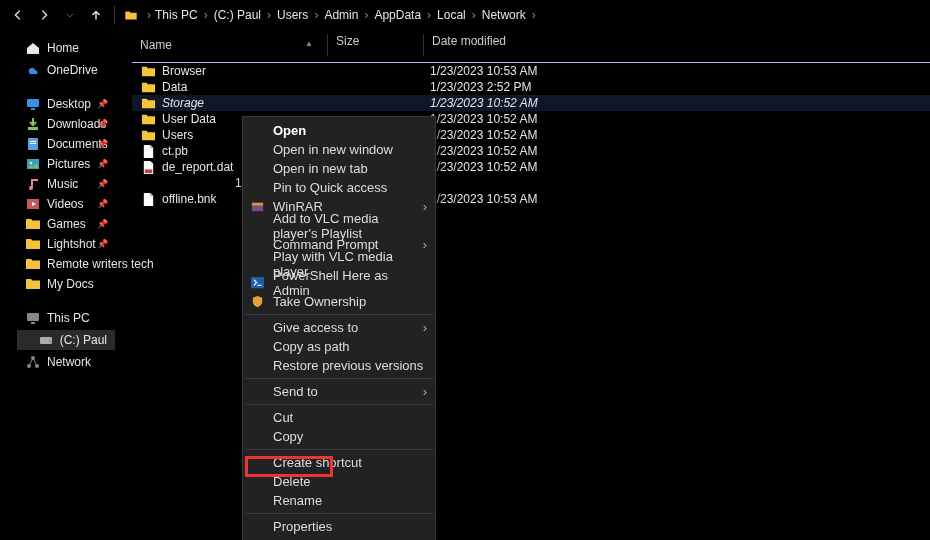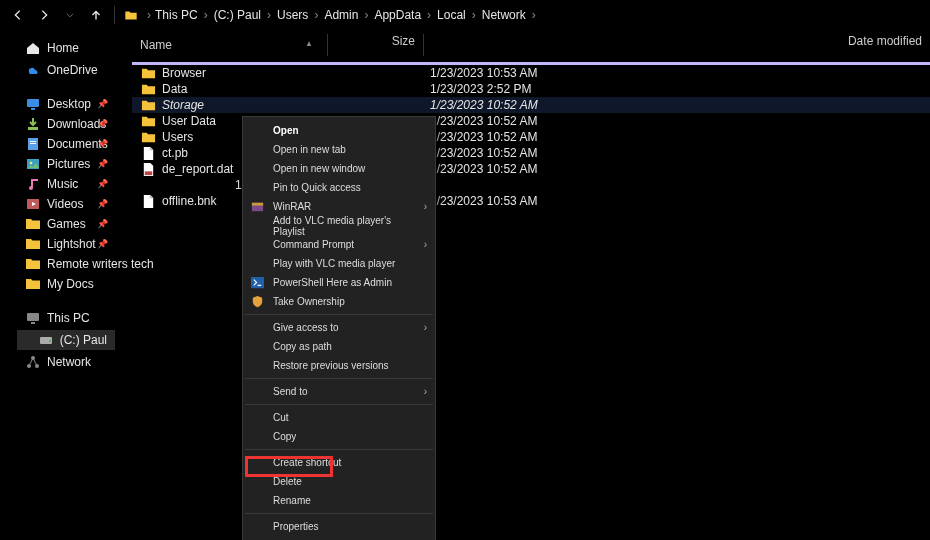--- a/index.html
+++ b/index.html
@@ -18,37 +18,37 @@
 
   .sidebar { width: 132px; background: #000; padding: 8px 17px; display: flex; flex-direction: column; gap: 2px; font-size: 12px; }
   .side-item { display: flex; align-items: center; gap: 6px; padding: 2px 8px; cursor: pointer; white-space: nowrap; position: relative; }
   .side-item .pin { position: absolute; right: 6px; font-size: 9px; color: #888; }
   .side-item.selected { background: #2a2a2a; }
   .side-item .indent { width: 10px; display: inline-block; }
   .side-spacer { height: 10px; }
   .ico { width: 16px; height: 16px; display: inline-flex; align-items: center; justify-content: center; }
 
   .content { flex: 1; background: #000; }
-  .columns { display: flex; border-bottom: 3px solid #c4b5fd; padding: 4px 0 6px 0; color: #ccc; position: relative; text-align: right; }
+  .columns { display: flex; border-bottom: 1px solid #c4b5fd; padding: 4px 0 6px 0; color: #ccc; position: relative; }
   .col { padding: 0 8px; }
   .col-name { width: 195px; display: flex; align-items: center; gap: 4px; }
   .col-size { width: 95px; }
   .col-date { flex: 1; }
   .col-sep { width: 1px; height: 22px; background: #333; }
   .sort-arrow { font-size: 8px; color: #888; position: relative; top: -2px; }
 
   .rows { }
   .row { display: flex; align-items: center; height: 16px; padding: 0 0; cursor: pointer; }
   .row .c-name { width: 195px; padding-left: 8px; display: flex; align-items: center; gap: 6px; }
   .row .c-size { width: 95px; padding-left: 8px; }
   .row .c-date { flex: 1; padding-left: 8px; }
   .row.selected { background: #0f172a; font-style: italic; }
 
   .ctx-menu { position: absolute; left: 242px; top: 116px; width: 194px; background: #222; border: 1px solid #3a3a3a; box-shadow: 2px 2px 8px rgba(0,0,0,.6); z-index: 10; padding: 4px 0; }
-  .ctx-item { display: flex; align-items: center; height: 19px; padding: 0 10px 0 30px; position: relative; cursor: default; font-size: 10px; color: #ddd; }
+  .ctx-item { display: flex; align-items: center; height: 19px; padding: 0 10px 0 30px; position: relative; cursor: default; font-size: 13px; color: #ddd; }
   .ctx-item .submenu { position: absolute; right: 8px; color: #aaa; }
   .ctx-item .ci-ico { position: absolute; left: 6px; width: 16px; height: 16px; display: inline-flex; align-items: center; justify-content: center; }
   .ctx-sep { height: 1px; background: #3a3a3a; margin: 3px 2px; }
   .ctx-item.bold { font-weight: 600; color: #fff; }
   .ctx-highlight { position: absolute; border: 3px solid #e33; pointer-events: none; }
 </style>
 </head>
 <body>
 
 <svg width="0" height="0" style="position:absolute">
@@ -419,24 +419,24 @@
         </div>
       </div>
   </div>
 </div>
 
 <div class="ctx-menu">
   <div class="ctx-item bold">
       <span>Open</span>
     </div>
   <div class="ctx-item">
+      <span>Open in new window</span>
+    </div>
+  <div class="ctx-item">
       <span>Open in new tab</span>
-    </div>
-  <div class="ctx-item">
-      <span>Open in new window</span>
     </div>
   <div class="ctx-item">
       <span>Pin to Quick access</span>
     </div>
   <div class="ctx-item">
       <span class="ci-ico">
         <svg width="15" height="15" viewBox="0 0 16 16">
           <use href="#svg-winrar"></use>
         </svg>
       </span>

